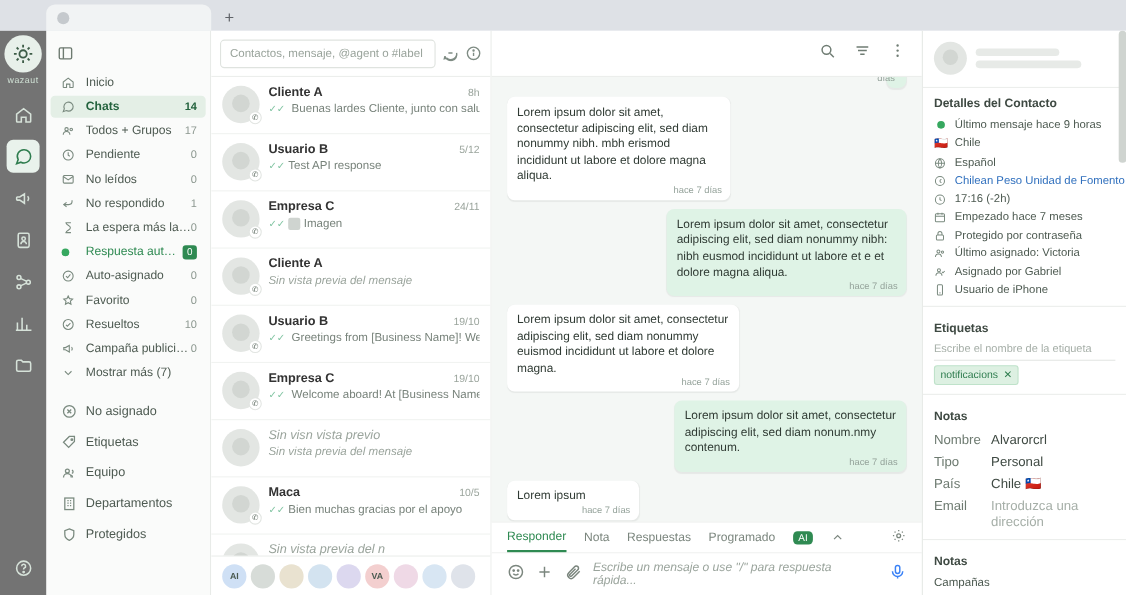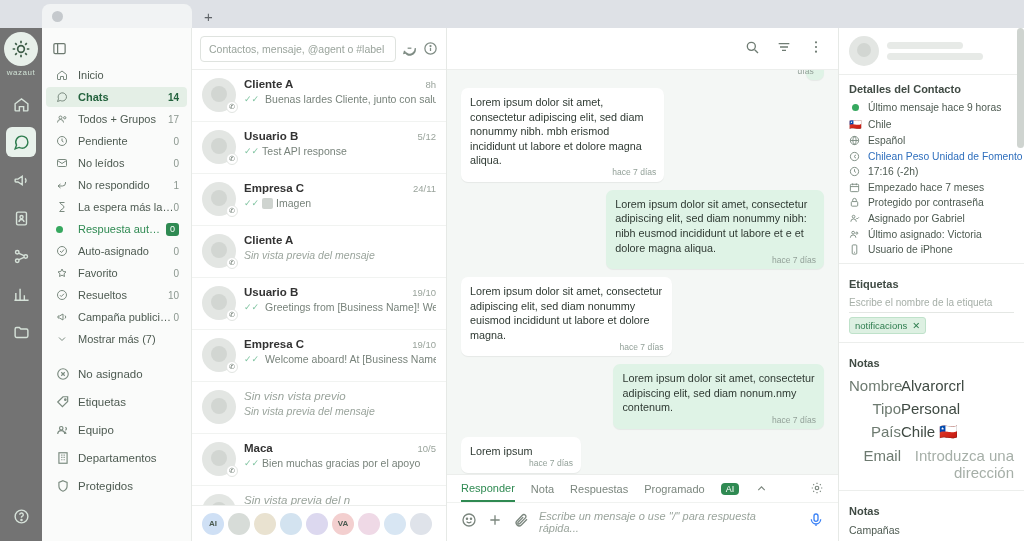--- a/index.html
+++ b/index.html
@@ -338,23 +338,22 @@
   .tag-chip {
     display: inline-flex; align-items: center; gap: 5px;
     background: #ddf0e2; color: #2f7d4f;
     border: 1px solid #bfe2ca;
     border-radius: 3px;
     font-size: 9.5px;
     padding: 2px 5px;
     margin: 2px 10px;
   }
   .note-row {
-    display: flex; font-size: 15px;
+    display: flex; font-size: 12px;
     padding: 3px 10px;
-    text-align: right;
   }
   .note-k { width: 52px; color: #6d7a70; flex: 0 0 52px; }
   .note-v { color: #3f4a43; }
   .note-v.muted { color: #a6afa8; }
   .scrollbar {
     position: absolute; right: 0; top: 28px; bottom: 0;
     width: 7px; background: transparent;
   }
   .scrollbar .thumb {
     position: absolute; top: 0; width: 7px; height: 120px;
@@ -963,36 +962,36 @@
             <svg viewBox="0 0 24 24" fill="none" stroke="currentColor" stroke-width="2">
               <rect x="5" y="10" width="14" height="10" rx="2"></rect>
               <path d="M8 10V7a4 4 0 0 1 8 0v3"></path>
             </svg>
           </span>
         <span>Protegido por contraseña</span>
       </div>
       <div class="det-row">
         <span class="di">
             <svg viewBox="0 0 24 24" fill="none" stroke="currentColor" stroke-width="2">
+              <circle cx="9" cy="8" r="3"></circle>
+              <path d="M3 19a6 6 0 0 1 12 0"></path>
+              <circle cx="17" cy="9" r="2.2"></circle>
+            </svg>
+          </span>
+        <span>Último asignado: Victoria</span>
+      </div>
+      <div class="det-row">
+        <span class="di">
+            <svg viewBox="0 0 24 24" fill="none" stroke="currentColor" stroke-width="2">
               <circle cx="10" cy="8" r="3"></circle>
               <path d="M4 19a6 6 0 0 1 12 0"></path>
               <path d="M16 11l2 2 3.5-3.5"></path>
             </svg>
           </span>
         <span>Asignado por Gabriel</span>
-      </div>
-      <div class="det-row">
-        <span class="di">
-            <svg viewBox="0 0 24 24" fill="none" stroke="currentColor" stroke-width="2">
-              <circle cx="9" cy="8" r="3"></circle>
-              <path d="M3 19a6 6 0 0 1 12 0"></path>
-              <circle cx="17" cy="9" r="2.2"></circle>
-            </svg>
-          </span>
-        <span>Último asignado: Victoria</span>
       </div>
       <div class="det-row">
         <span class="di">
             <svg viewBox="0 0 24 24" fill="none" stroke="currentColor" stroke-width="2">
               <rect x="7" y="2" width="10" height="20" rx="2"></rect>
               <path d="M11 18h2"></path>
             </svg>
           </span>
         <span>Usuario de iPhone</span>
       </div>

